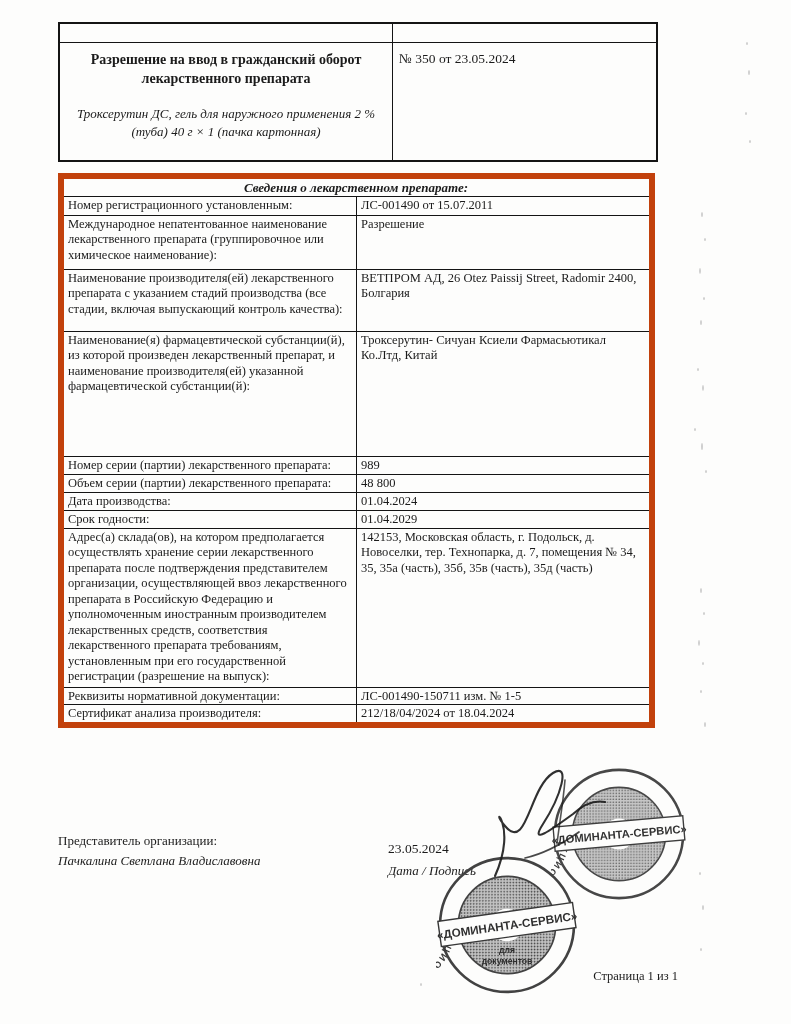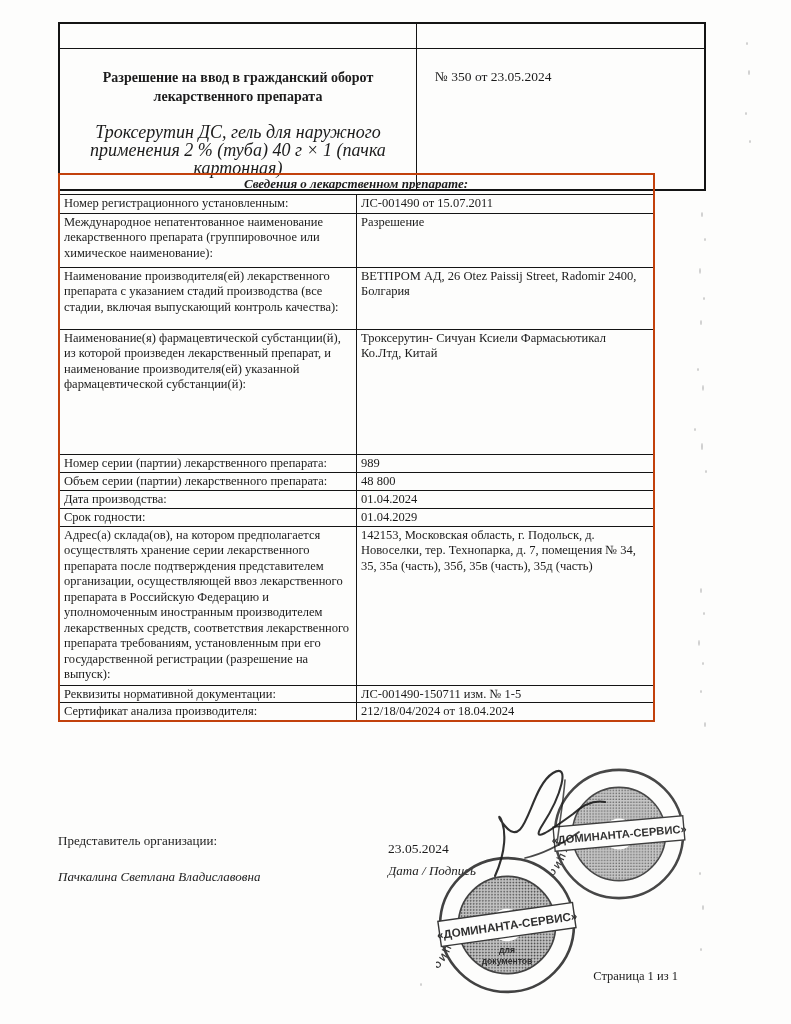--- a/index.html
+++ b/index.html
@@ -5,45 +5,45 @@
   html,body{margin:0;padding:0;background:#e8e8e8;}
   .page{
     position:relative;width:791px;height:1024px;background:#fdfdfc;
     font-family:"Liberation Serif",serif;color:#1b1b1b;overflow:hidden;
   }
   table{border-collapse:collapse;position:absolute;left:58px;table-layout:fixed;}
   td{vertical-align:top;overflow:hidden;}
 
   
   #t1{top:22px;width:597px;border:2px solid #141414;}
-  #t1 td{border:1.5px solid #141414;padding:12px;}
+  #t1 td{border:1.5px solid #141414;padding:0;}
   #t1 .c1{width:332px;}
   #t1 .c2{width:263px;}
   #t1 tr.thin{height:19px;}
   #t1 tr.main{height:119px;}
   .permit-title{font-weight:bold;font-size:14px;line-height:19px;text-align:center;padding:7px 12px 0 12px;}
-  .permit-product{font-style:italic;font-size:18px;line-height:18px;text-align:center;padding:17px 14px 0 14px;}
+  .permit-product{font-style:italic;font-size:13px;line-height:18px;text-align:center;padding:17px 14px 0 14px;}
   .permit-number{font-size:13.5px;padding:8px 6px 0 6px;}
 
   
-  #t2{top:173px;width:597px;border:2px solid #c2410c;font-size:12.5px;line-height:15.5px;}
+  #t2{top:173px;width:597px;border:6px solid #c2410c;font-size:12.5px;line-height:15.5px;}
   #t2 td{border:1.5px solid #141414;padding:1px 5px 0 4px;}
   #t2 .c1{width:332px;}
   #t2 .c2{width:263px;}
   #t2 .cap{font-weight:bold;font-style:italic;font-size:13px;text-align:center;padding-top:1px;}
   tr.rc{height:20px;} tr.r1{height:19px;} tr.r2{height:54px;font-family:Liberation Serif, serif;} tr.r3{height:62px;}
   tr.r4{height:125px;} tr.r5{height:18px;} tr.r6{height:18px;} tr.r7{height:18px;}
   tr.r8{height:18px;} tr.r9{height:159px;} tr.r10{height:17px;} tr.r11{height:18px;}
 
   
   .confirm{position:absolute;left:58px;top:748px;width:600px;font-size:13px;line-height:20.5px;}
 
   
   .sig-left{position:absolute;left:58px;top:831px;font-size:13px;line-height:19px;}
-  .sig-name{font-style:italic;margin-top:17px;}
+  .sig-name{font-style:italic;margin-top:1px;}
   .sig-right{position:absolute;left:388px;top:840px;font-size:13.5px;line-height:18px;}
   .sig-caption{font-style:italic;font-size:13px;margin-top:4px;}
 
   
   .stamp{position:absolute;}
   #stamp-upper{left:551px;top:766px;}
   #stamp-lower{left:436px;top:854px;}
   #autograph{position:absolute;left:473px;top:760px;}
 
   

